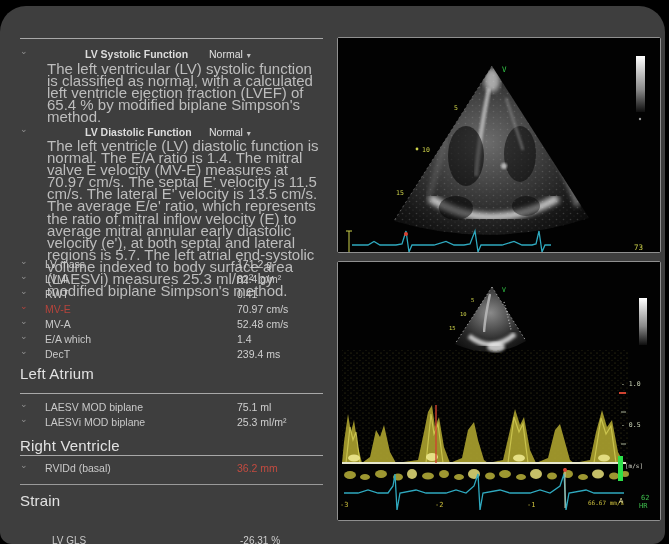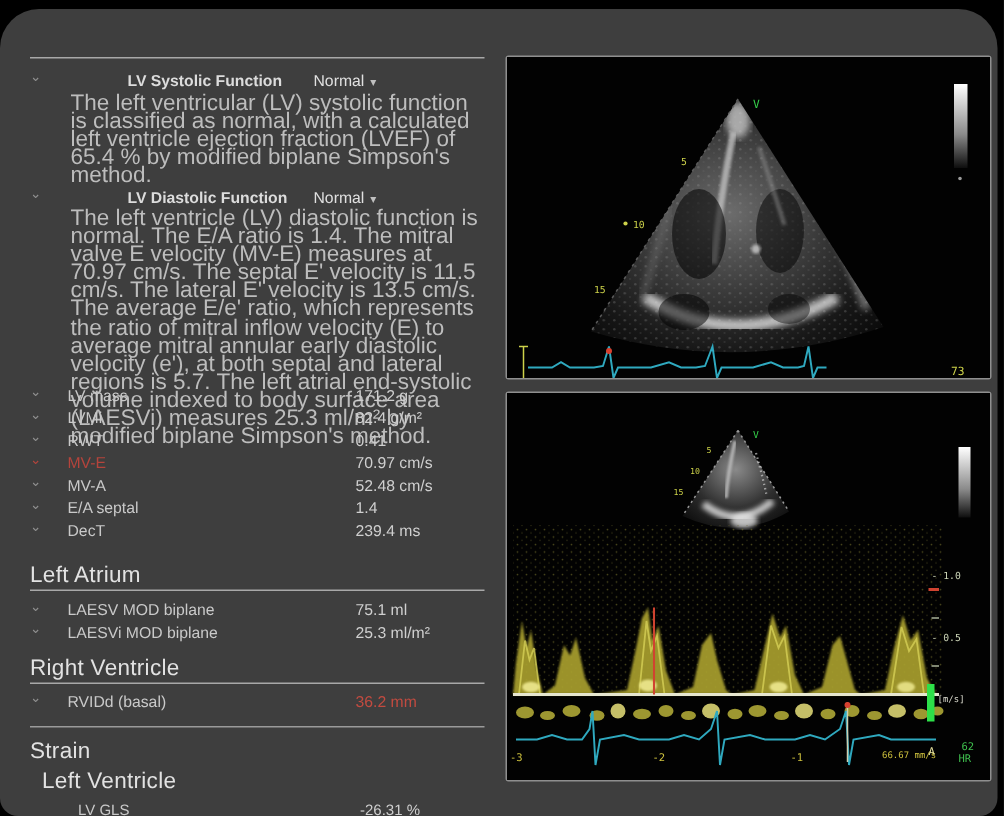--- a/index.html
+++ b/index.html
@@ -77,30 +77,30 @@
         <span class="mlabel red">MV-E</span>
         <span class="mvalue">70.97 cm/s</span>
       </div>
       <div class="mrow" style="top:312px">
         <span class="chev">⌄</span>
         <span class="mlabel">MV-A</span>
         <span class="mvalue">52.48 cm/s</span>
       </div>
       <div class="mrow" style="top:327px">
         <span class="chev">⌄</span>
-        <span class="mlabel">E/A septal</span>
+        <span class="mlabel">E/A which</span>
         <span class="mvalue">1.4</span>
       </div>
       <div class="mrow" style="top:342px">
         <span class="chev">⌄</span>
         <span class="mlabel">DecT</span>
         <span class="mvalue">239.4 ms</span>
       </div>
 
-      <div class="h1" style="top:369px">Left Atrium</div>
+      <div class="h1" style="top:359px">Left Atrium</div>
       <div class="rule" style="top:387px"></div>
       <div class="mrow" style="top:395px">
         <span class="chev">⌄</span>
         <span class="mlabel">LAESV MOD biplane</span>
         <span class="mvalue">75.1 ml</span>
       </div>
       <div class="mrow" style="top:410px">
         <span class="chev">⌄</span>
         <span class="mlabel">LAESVi MOD biplane</span>
         <span class="mvalue">25.3 ml/m²</span>
@@ -109,21 +109,20 @@
       <div class="h1" style="top:431px">Right Ventricle</div>
       <div class="rule" style="top:449px"></div>
       <div class="mrow" style="top:456px">
         <span class="chev">⌄</span>
         <span class="mlabel">RVIDd (basal)</span>
         <span class="mvalue redv">36.2 mm</span>
       </div>
       <div class="sep" style="top:478px"></div>
 
       <div class="h1" style="top:486px">Strain</div>
-      <div class="h1 sub" style="top:506px">Left Ventricle</div>
       <div class="mrow" style="top:529px">
         <span class="glabel">LV GLS</span>
         <span class="gvalue">-26.31 %</span>
       </div>
     </div>
 
     <div class="imgpanel" style="top:31px;height:216px">
       <svg width="322" height="214" viewBox="0 0 322 214">
         <defs>
           <radialGradient id="gFan" cx="47%" cy="45%" r="70%">

